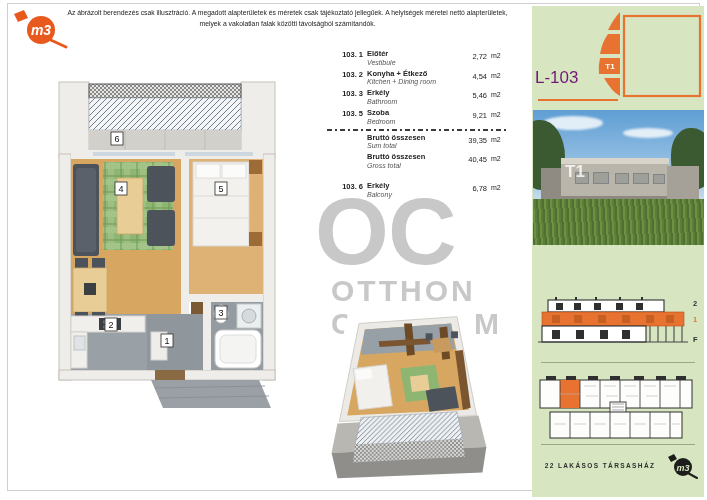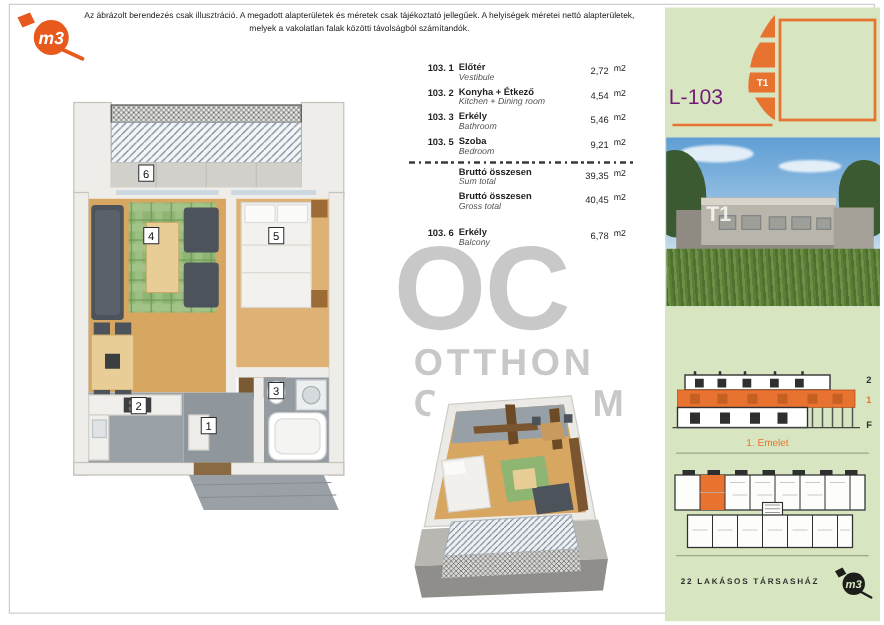--- a/index.html
+++ b/index.html
@@ -356,21 +356,20 @@
       <g stroke="#555" stroke-width="1.2">
           <path d="M114,30 V46 M122,30 V46 M130,30 V46 M138,30 V46 M146,30 V46"></path>
         </g>
       <line x1="2" y1="46" x2="152" y2="46" stroke="#444" stroke-width="1"></line>
       <g font-size="7.5" font-weight="bold">
         <text x="157" y="10" fill="#2f2f2f">2</text>
         <text x="157" y="26" fill="#e87331">1</text>
         <text x="157" y="46" fill="#2f2f2f">F</text>
       </g>
     </svg>
-    <div id="floor-caption" class="abs">1. Emelet</div>
 
     <div class="sb-divider abs" style="top:356px;"></div>
 
     <svg class="abs" style="left:4px;top:366px;" width="164" height="70" viewBox="0 0 164 70">
       <g stroke="#2f2f2f" stroke-width="1" fill="#fdfdfc">
         <rect x="4" y="8" width="152" height="28"></rect>
       </g>
       <g fill="#2f2f2f">
         <rect x="10" y="4" width="10" height="4"></rect>
           <rect x="30" y="4" width="10" height="4"></rect>

